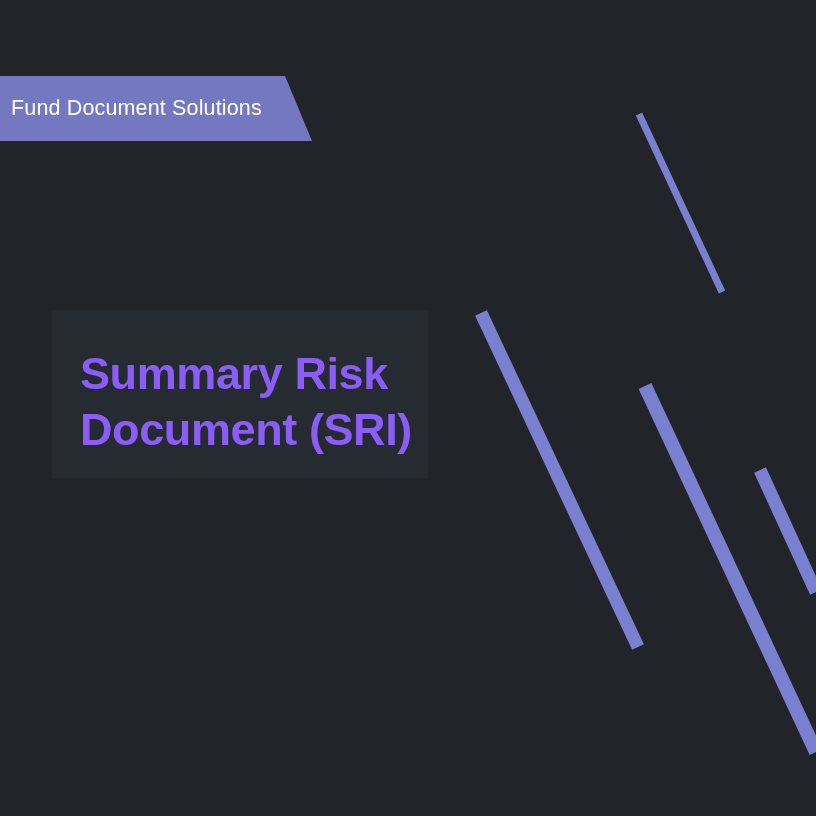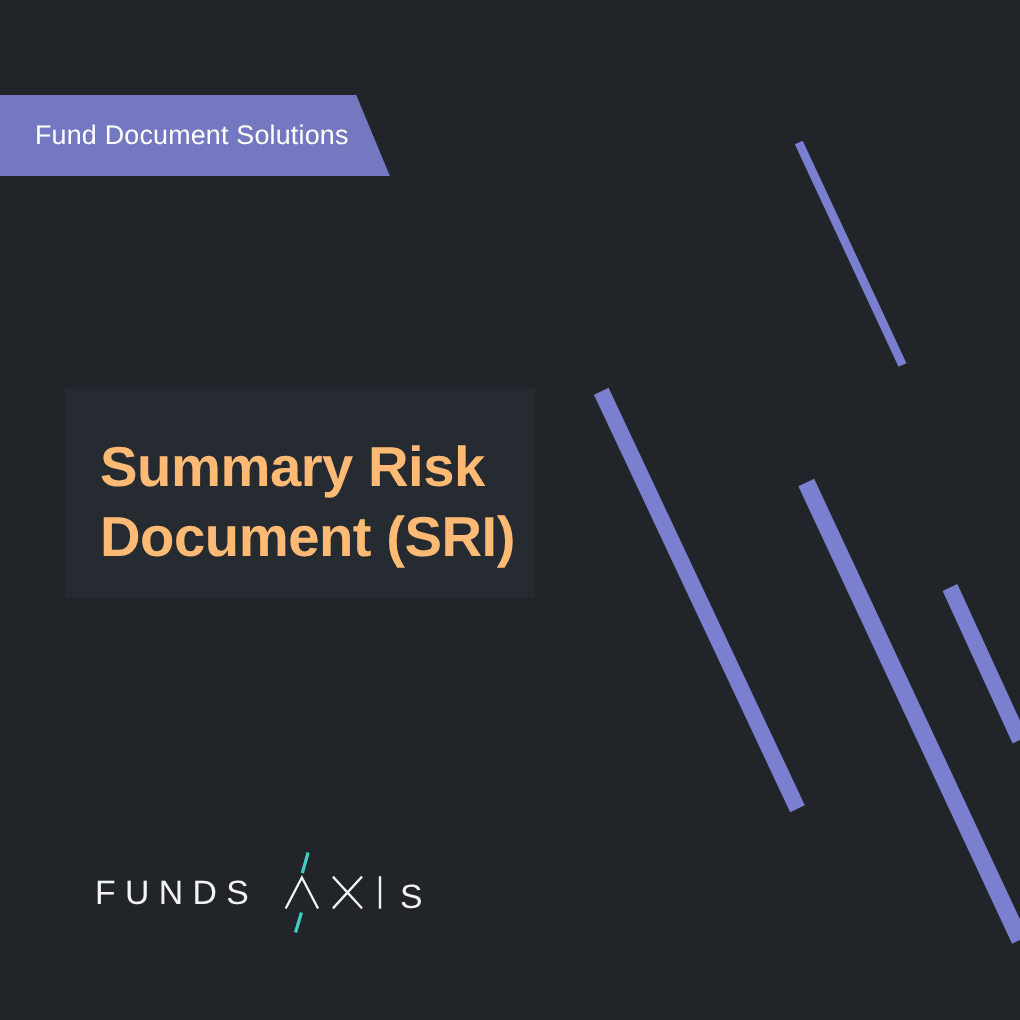--- a/index.html
+++ b/index.html
@@ -38,21 +38,21 @@
     clip-path: polygon(0 0, 285px 0, 312px 100%, 0 100%);
     display: flex;
     align-items: center;
     z-index: 4;
   }
   .ribbon-label {
     color: #ffffff;
     font-size: 21.5px;
     font-weight: 400;
     letter-spacing: 0.15px;
-    padding-left: 28px;
+    padding-left: 11px;
     white-space: nowrap;
   }
 
   
   .title-panel {
     position: absolute;
     left: 52px;
     top: 310px;
     width: 376px;
     height: 168px;
@@ -60,21 +60,21 @@
     z-index: 2;
   }
   .title-block {
     position: absolute;
     left: 80px;
     top: 346px;
     width: 470px;
     z-index: 3;
   }
   .title-line {
-    color: #fdba74;
+    color: #8b5cf6;
     font-size: 45px;
     font-weight: 700;
     line-height: 56px;
     letter-spacing: -0.4px;
     white-space: nowrap;
   }
 
   
   .logo {
     position: absolute;
@@ -118,37 +118,14 @@
     <span class="ribbon-label">Fund Document Solutions</span>
   </div>
 
   <div class="title-panel"></div>
 
   <div class="title-block">
     <div class="title-line">Summary Risk</div>
     <div class="title-line">Document (SRI)</div>
   </div>
 
-  <div class="logo">
-    <span class="logo-word">FUNDS</span>
-
-    <span class="logo-mark">
-      <svg viewBox="0 0 138 70" width="138" height="70" aria-hidden="true">
-
-        <g stroke="#f2f3f5" stroke-width="1.9" fill="none" stroke-linecap="square">
-          <path d="M8 47 L20.5 23 L33 47"></path>
-
-          <path d="M46 23 L68 47 M68 23 L46 47"></path>
-
-          <path d="M83 23 L83 47"></path>
-        </g>
-
-        <text x="99" y="47.5" font-family="'Liberation Sans','DejaVu Sans',sans-serif" font-size="27" font-weight="300" fill="#f2f3f5">S</text>
-
-        <g stroke="#3fcfc0" stroke-width="2.6" stroke-linecap="butt">
-          <path d="M25.5 3 L20.8 19.5"></path>
-          <path d="M20.2 51 L15.4 67"></path>
-        </g>
-      </svg>
-    </span>
-  </div>
 
 </div>
 
 </body></html>

